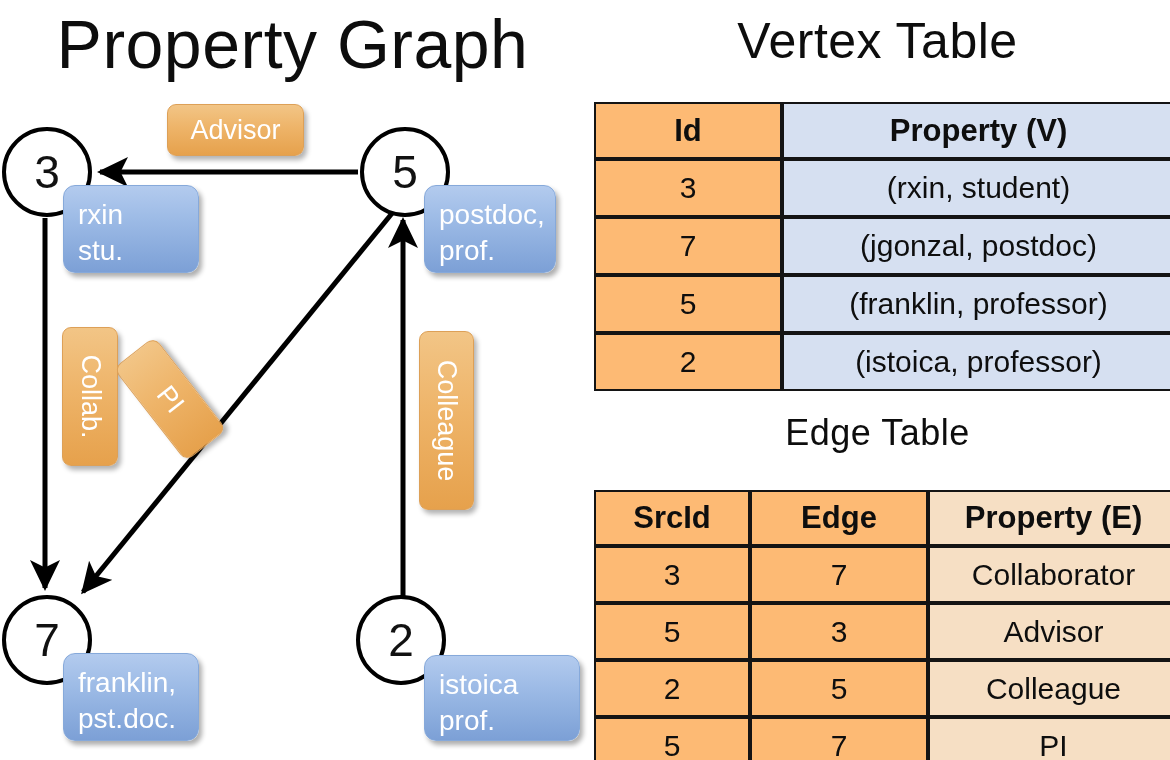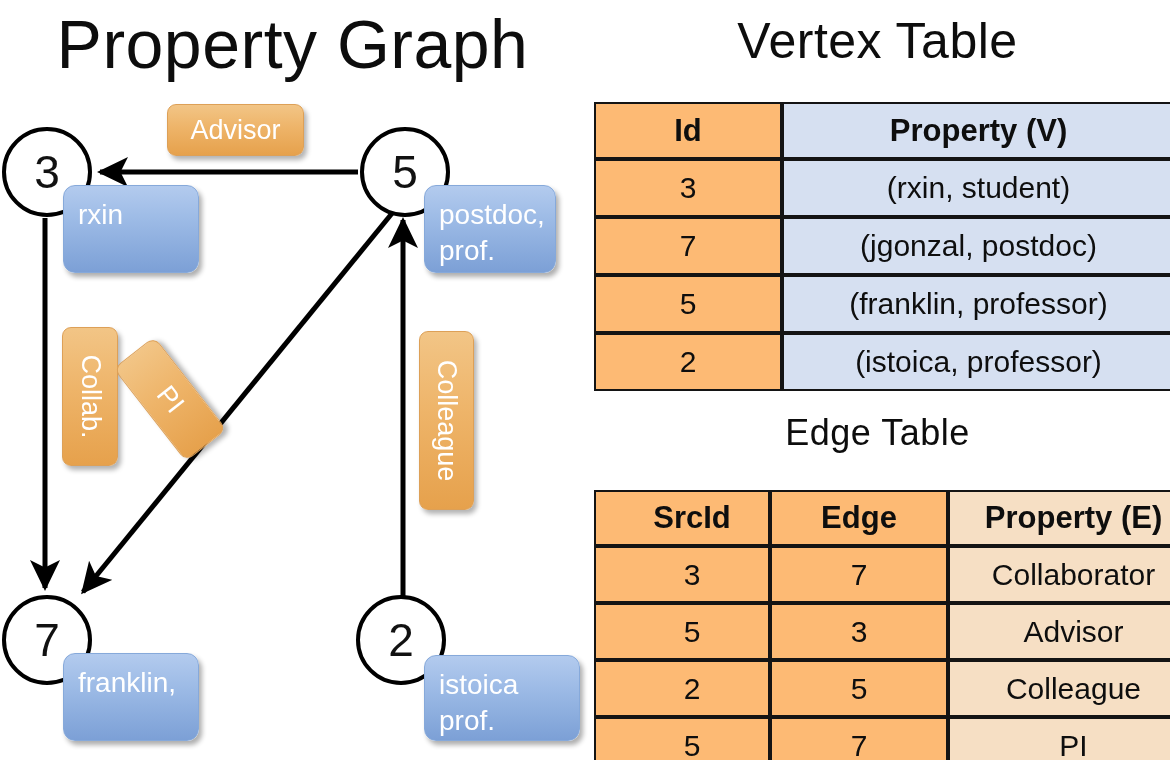--- a/index.html
+++ b/index.html
@@ -164,21 +164,21 @@
   .vt-prop { background: #d6e0f1 !important; }
   .et-prop { background: #f6dfc4 !important; }
 
   #vertex-table { left: 594px; top: 102px; width: 573px; }
   #vertex-table .col-id   { width: 184px; }
   #vertex-table .col-prop { width: 389px; }
   #vertex-table th { height: 53px; }
   #vertex-table td { height: 54px; }
 
   #edge-table { left: 594px; top: 490px; width: 573px; }
-  #edge-table .col-src  { width: 152px; padding-left: 20px; }
+  #edge-table .col-src  { width: 152px; }
   #edge-table .col-dst  { width: 174px; }
   #edge-table .col-prop { width: 247px; }
   #edge-table th { height: 52px; }
   #edge-table td { height: 53px; }
 </style>
 </head>
 <body>
 
 <div class="title" id="title-property-graph">Property Graph</div>
 <div class="title" id="title-vertex-table">Vertex Table</div>
@@ -210,27 +210,29 @@
   </div>
   <div class="node" id="node-7">
     <span>7</span>
   </div>
   <div class="node" id="node-2">
     <span>2</span>
   </div>
 
   <div class="prop-box" id="prop-rxin">
     <div>rxin</div>
+    <div>stu.</div>
   </div>
   <div class="prop-box" id="prop-franklin">
     <div>postdoc,</div>
     <div>prof.</div>
   </div>
   <div class="prop-box" id="prop-jgonzal">
     <div>franklin,</div>
+    <div>pst.doc.</div>
   </div>
   <div class="prop-box" id="prop-istoica">
     <div>istoica</div>
     <div>prof.</div>
   </div>
 
   <div class="edge-label" id="edge-label-advisor">
     <span>Advisor</span>
   </div>
   <div class="edge-label" id="edge-label-collab">

